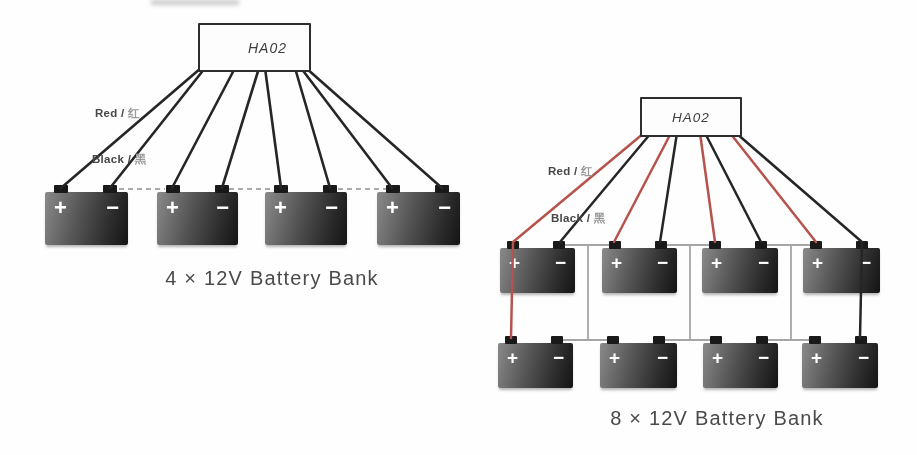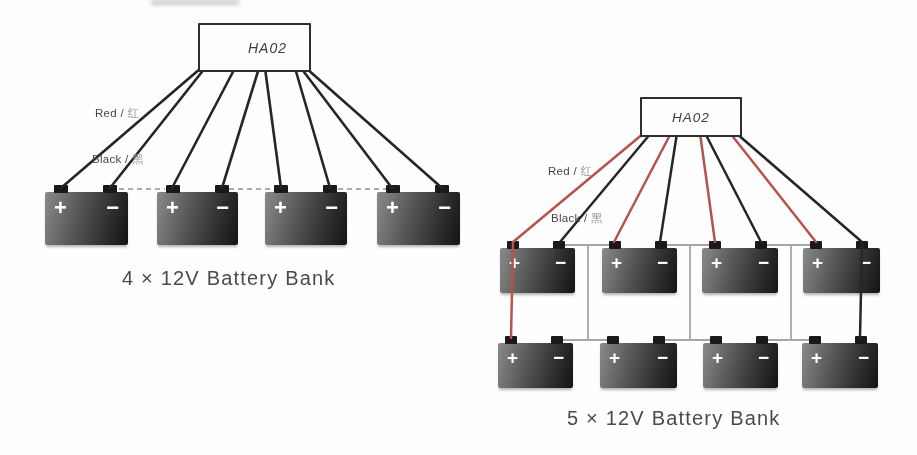--- a/index.html
+++ b/index.html
@@ -10,23 +10,23 @@
           display:flex;align-items:center;justify-content:center;}
   .eq-label{font-size:14px;color:#3d3d3d;letter-spacing:1px;font-weight:400;font-style:italic;}
   .bat{position:absolute;border-radius:2px;
        background:linear-gradient(105deg,#8a8a8a 0%,#565656 40%,#2d2d2d 75%,#141414 100%);
        box-shadow:0 3px 3px -1px rgba(0,0,0,0.30);}
   .tab{position:absolute;top:-7px;height:8px;background:#191919;border-radius:1px;}
   .tab-l{width:14px;} .tab-s{width:12px;}
   .sym{position:absolute;color:#fff;font-weight:bold;line-height:1;}
   .sym-plus{left:9px;top:5px;} .sym-minus{right:9px;top:5px;}
   .sz-l{font-size:22px;} .sz-s{font-size:19px;}
-  .wire-label{position:absolute;font-size:11.5px;letter-spacing:0.3px;color:#474747;white-space:nowrap;}
+  .wire-label{position:absolute;font-size:11.5px;letter-spacing:0.3px;color:#474747;white-space:nowrap;font-weight:bold;}
   .wire-label .cn{color:#9a9a9a;}
-  .caption{position:absolute;width:300px;font-size:20px;letter-spacing:1.2px;color:#4a4a4a;}
+  .caption{position:absolute;width:300px;text-align:center;font-size:20px;letter-spacing:1.2px;color:#4a4a4a;}
   .smudge{position:absolute;left:151px;top:0;width:88px;height:5px;background:#c9c9c9;filter:blur(2px);}
 </style>
 </head>
 <body>
 
 <div id="canvas">
 
   <div class="smudge"></div>
 
   <svg class="layer" viewBox="0 0 917 455">
@@ -162,15 +162,15 @@
     <span>Black /</span><span class="cn"> 黑</span>
   </div>
   <div class="wire-label" style="left:548px;top:164px;">
     <span>Red /</span><span class="cn"> 红</span>
   </div>
   <div class="wire-label" style="left:551px;top:211px;">
     <span>Black /</span><span class="cn"> 黑</span>
   </div>
 
   <div class="caption" style="left:122px;top:267px;">4 × 12V Battery Bank</div>
-  <div class="caption" style="left:567px;top:407px;">5 × 12V Battery Bank</div>
+  <div class="caption" style="left:567px;top:407px;">8 × 12V Battery Bank</div>
 
 </div>
 
 </body></html>

